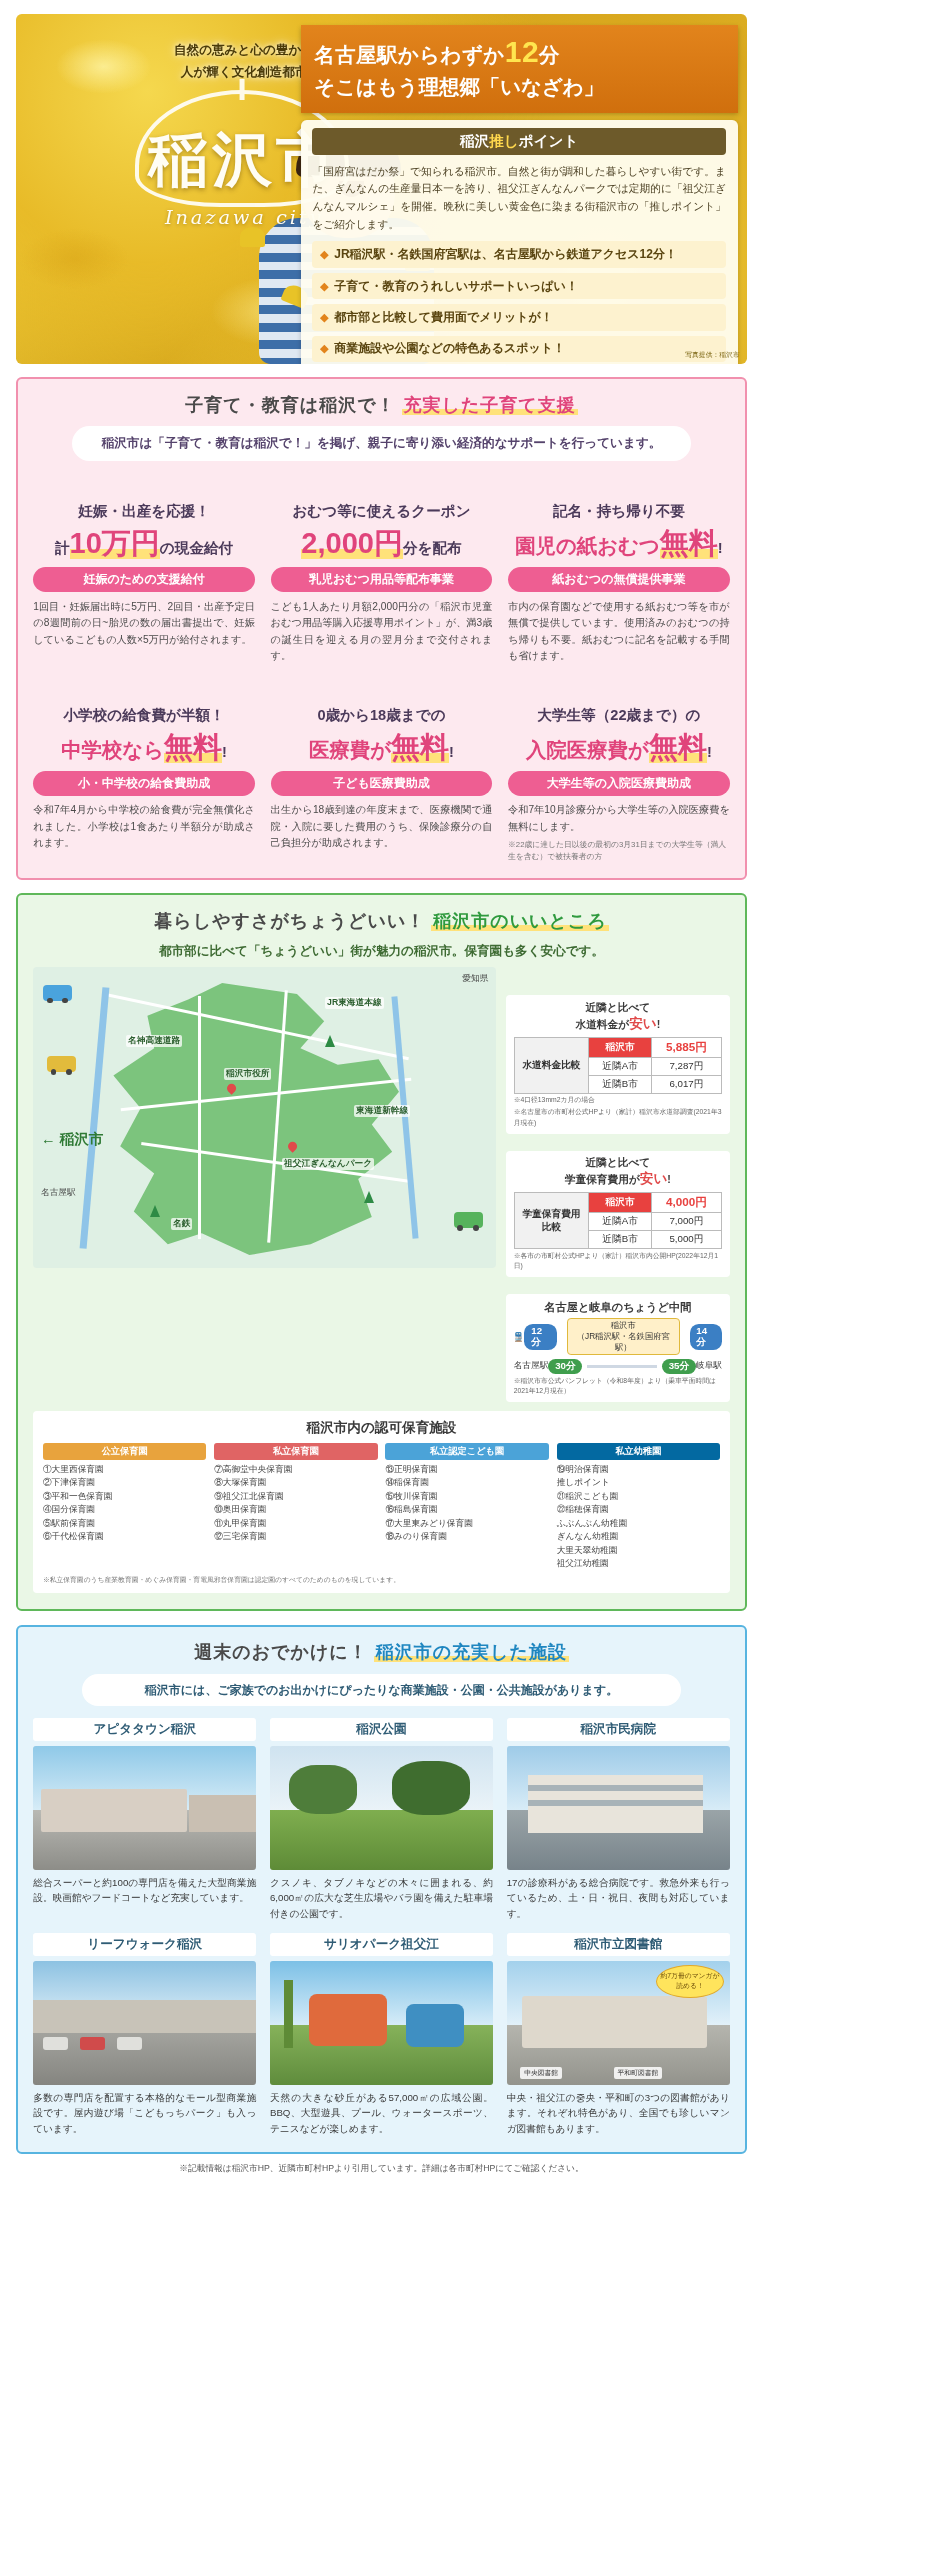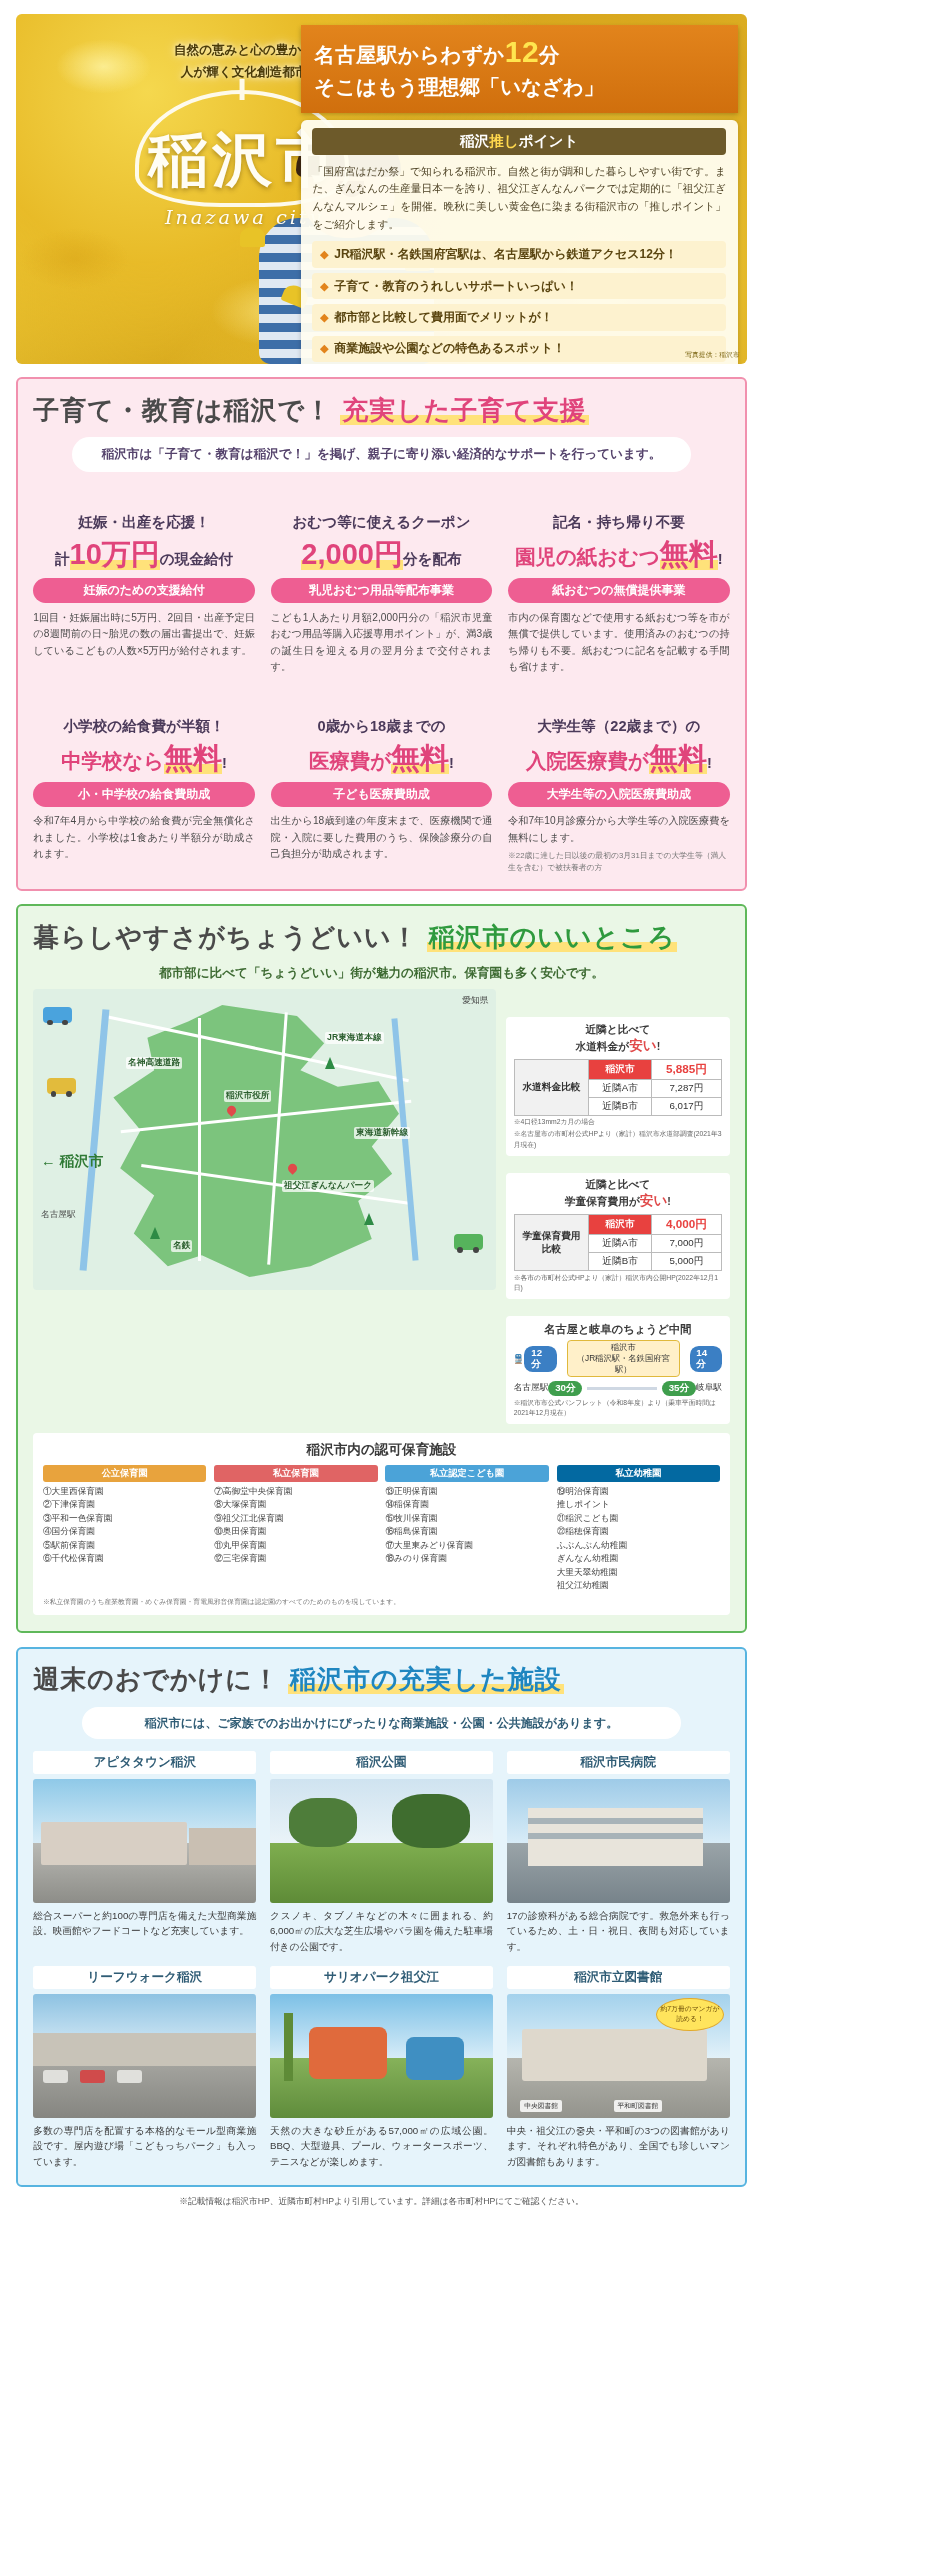--- a/index.html
+++ b/index.html
@@ -119,21 +119,21 @@
   .diamond { color: #e2841c; font-size: 10.7px; line-height: 1.5; }
   .hero-credit { position: absolute; right: 7.8px; bottom: 3.9px; font-size: 6.8px; color: #7a6410; z-index: 5;}
 
   
   .sec {
     margin-top: 13.6px; border-radius: 5.8px; padding: 13.6px 15.6px 15.6px;
     position: relative;
   }
   .sec-pink { background: #fde9ef; border: 2.9px solid #f190ae; }
   .sec-head {
-    font-size: 26px; font-weight: bold; color: #4a4a4a;
+    text-align: center; font-size: 18px; font-weight: bold; color: #4a4a4a;
     letter-spacing: 1px; margin-bottom: 9.7px;
   }
   .sec-head .hl {
     color: #e0447b; background: linear-gradient(transparent 68%, #ffe27a 68%);
     padding: 0 1.9px;
   }
   .sec-lead {
     background: #fff; border-radius: 21.4px; padding: 8.7px 17.5px; font-size: 12.6px;
     font-weight: bold; color: #55436c; text-align: center; margin: 0 39px 13.6px 39px;
   }
@@ -377,21 +377,21 @@
         <div class="map-road" style="left:243px;top:23px;width:2.9px;height:253px;transform:rotate(4deg);"></div>
         <div class="map-river" style="left:58px;top:19.4px;width:6.8px;height:262px;transform:rotate(5deg);"></div>
         <div class="map-river" style="left:369px;top:29px;width:5.8px;height:243px;transform:rotate(-5deg);"></div>
         <div class="map-tree" style="left:117px;top:238px;"></div>
         <div class="map-tree" style="left:292px;top:68px;"></div>
         <div class="map-tree" style="left:331px;top:224px;"></div>
         <div class="map-pin" style="left:194px;top:117px;"></div>
         <div class="map-pin" style="left:255px;top:175px;"></div>
         <div class="map-label" style="left:191px;top:101px;">稲沢市役所</div>
         <div class="map-label" style="left:249px;top:191px;">祖父江ぎんなんパーク</div>
-        <div class="map-label" style="left:292px;top:43px;">JR東海道本線</div>
+        <div class="map-label" style="left:292px;top:30px;">JR東海道本線</div>
         <div class="map-label" style="left:321px;top:138px;">東海道新幹線</div>
         <div class="map-label" style="left:93px;top:68px;">名神高速道路</div>
         <div class="map-label" style="left:138px;top:251px;">名鉄</div>
         <div class="map-arrow-label">← <span>稲沢市</span></div>
         <div class="map-station-note">名古屋駅</div>
         <div class="map-corner-note">愛知県</div>
         <div class="map-veh" style="left:9.7px;top:17.5px;background:#4aa3dd;"></div>
         <div class="map-veh" style="left:13.6px;top:89px;background:#e2bb3c;"></div>
         <div class="map-veh" style="right:13.6px;top:245px;background:#56b35c;"></div>
       </div>

